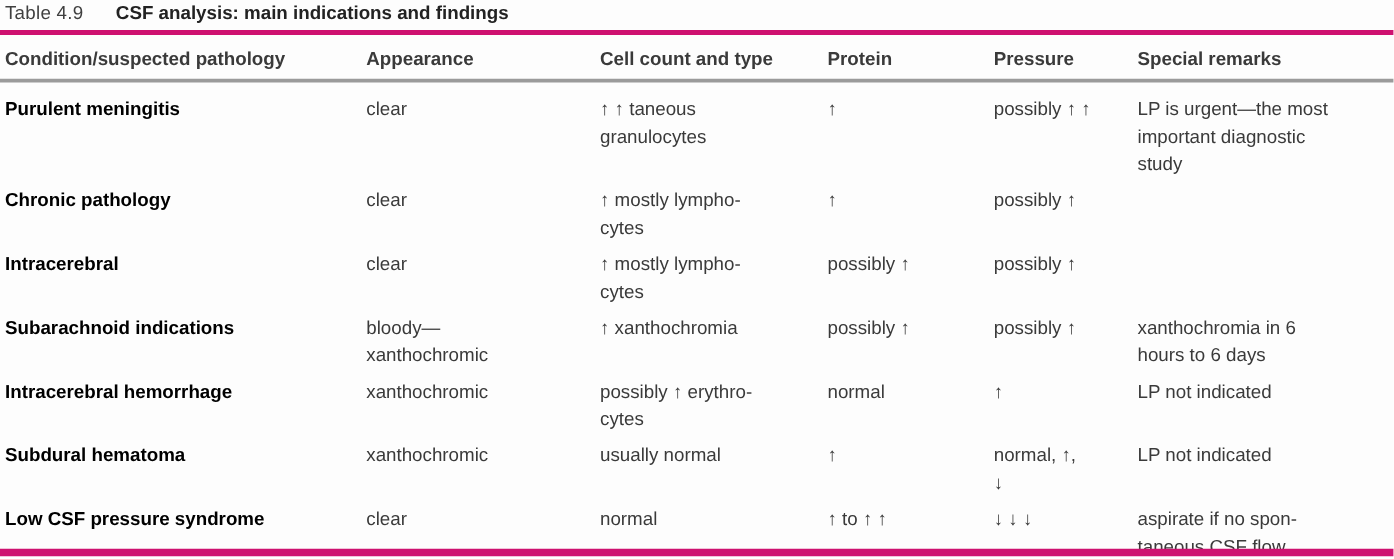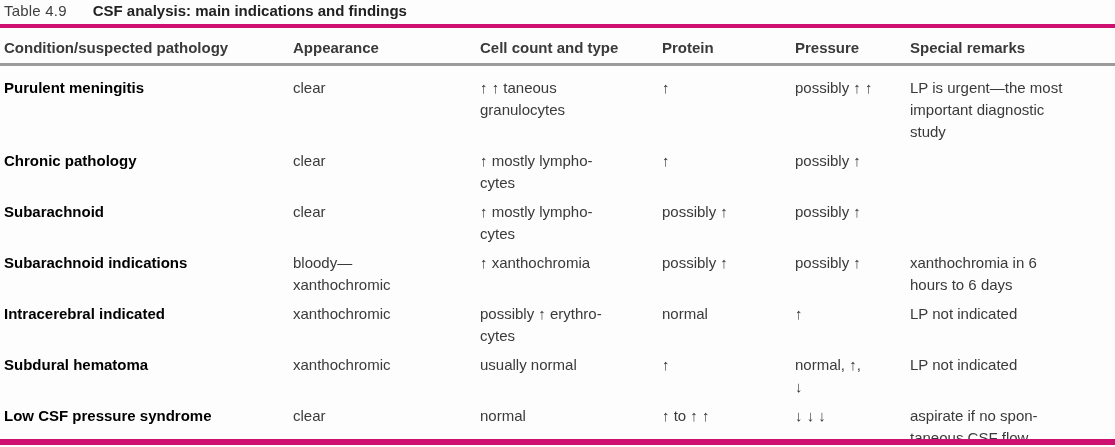--- a/index.html
+++ b/index.html
@@ -99,42 +99,42 @@
       <div class="cell condition">Chronic pathology</div>
       <div class="cell">clear</div>
       <div class="cell">↑ mostly lympho-
 cytes</div>
       <div class="cell">↑</div>
       <div class="cell">possibly ↑</div>
       <div class="cell"></div>
     </div>
 
     <div class="grid row">
-      <div class="cell condition">Subarachnoid</div>
+      <div class="cell condition">Intracerebral</div>
       <div class="cell">clear</div>
       <div class="cell">↑ mostly lympho-
 cytes</div>
       <div class="cell">possibly ↑</div>
       <div class="cell">possibly ↑</div>
       <div class="cell"></div>
     </div>
 
     <div class="grid row">
       <div class="cell condition">Subarachnoid indications</div>
       <div class="cell">bloody—
 xanthochromic</div>
       <div class="cell">↑ xanthochromia</div>
       <div class="cell">possibly ↑</div>
       <div class="cell">possibly ↑</div>
       <div class="cell">xanthochromia in 6
 hours to 6 days</div>
     </div>
 
     <div class="grid row">
-      <div class="cell condition">Intracerebral indicated</div>
+      <div class="cell condition">Intracerebral hemorrhage</div>
       <div class="cell">xanthochromic</div>
       <div class="cell">possibly ↑ erythro-
 cytes</div>
       <div class="cell">normal</div>
       <div class="cell">↑</div>
       <div class="cell">LP not indicated</div>
     </div>
 
     <div class="grid row">
       <div class="cell condition">Subdural hematoma</div>

